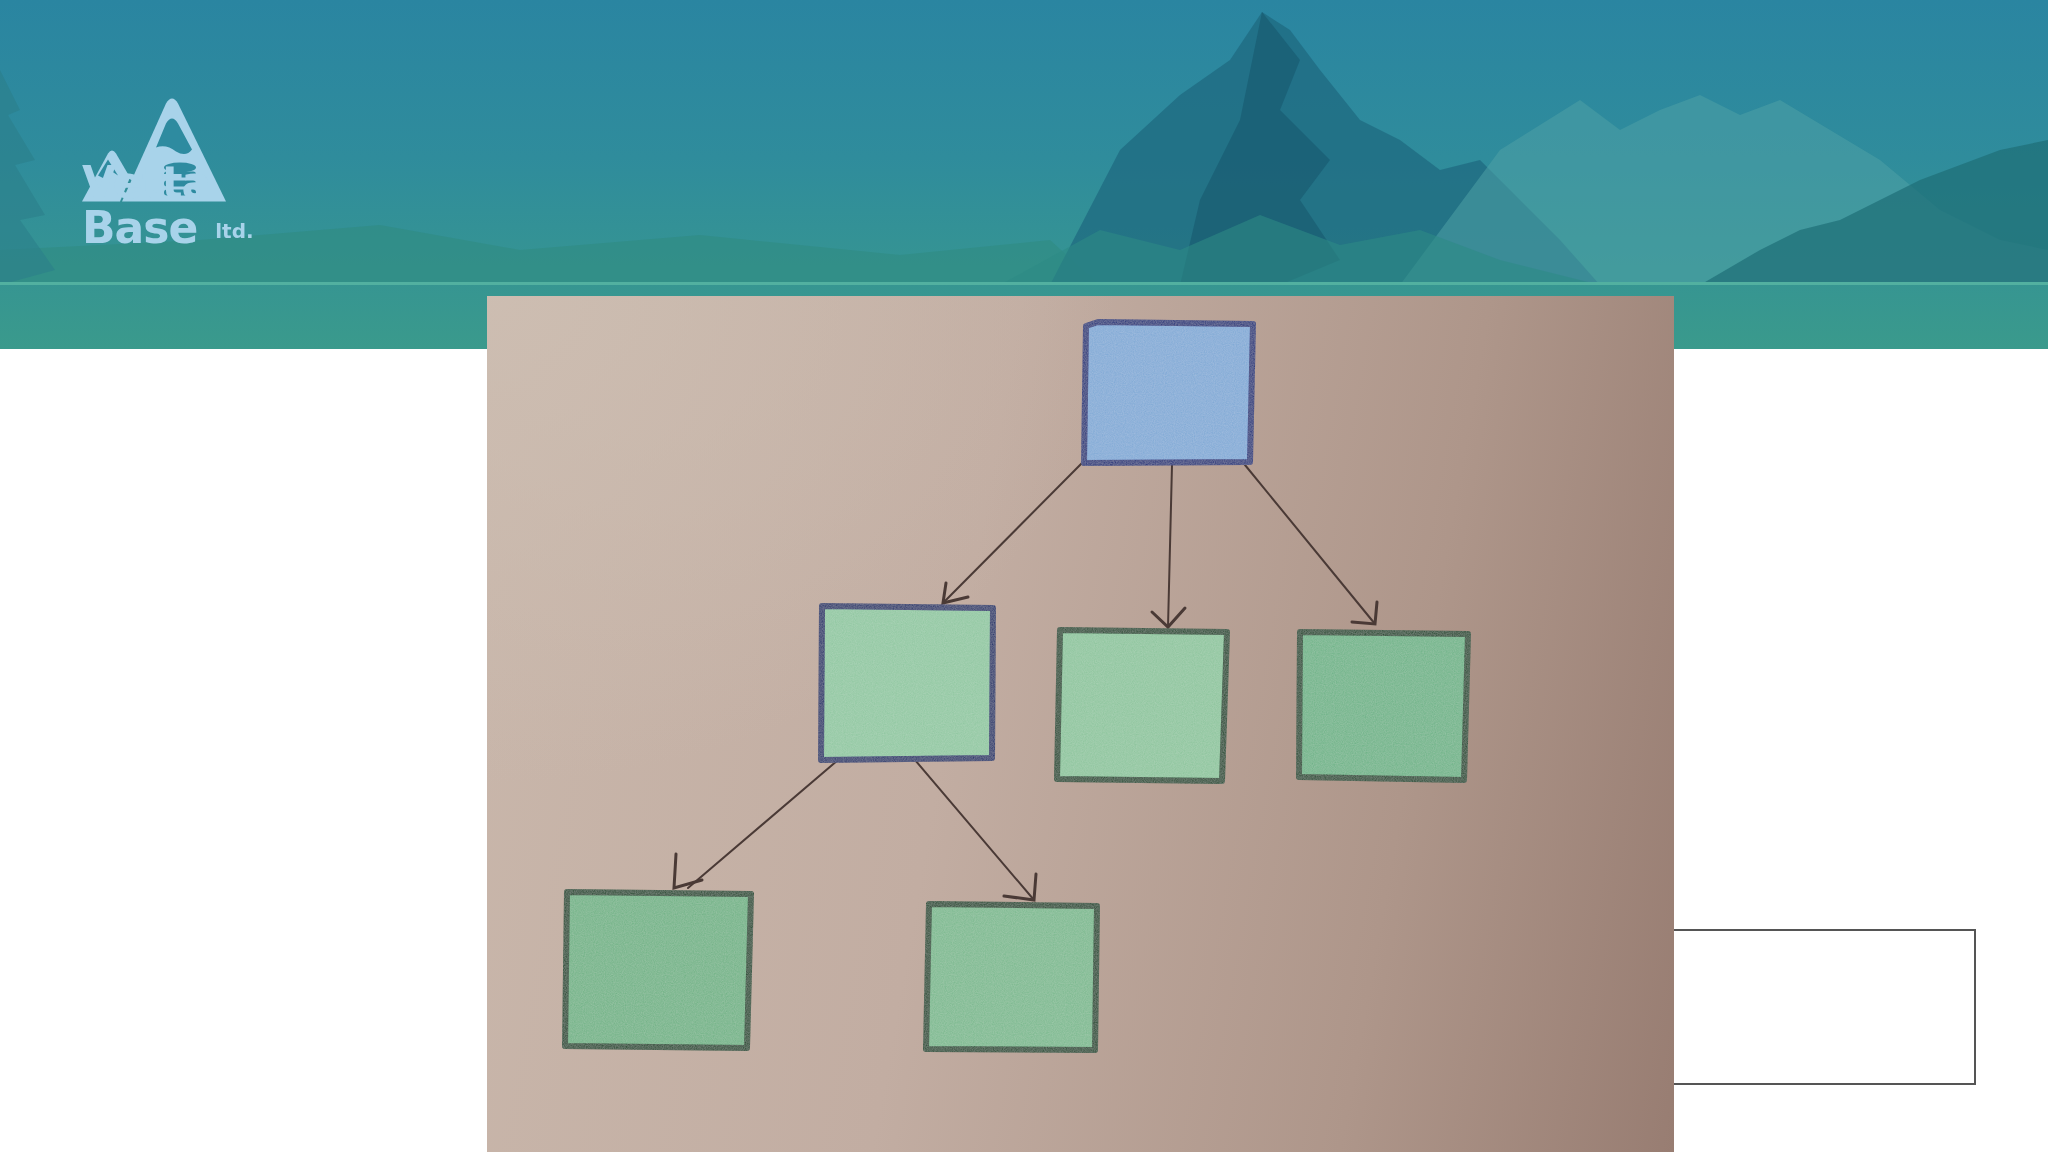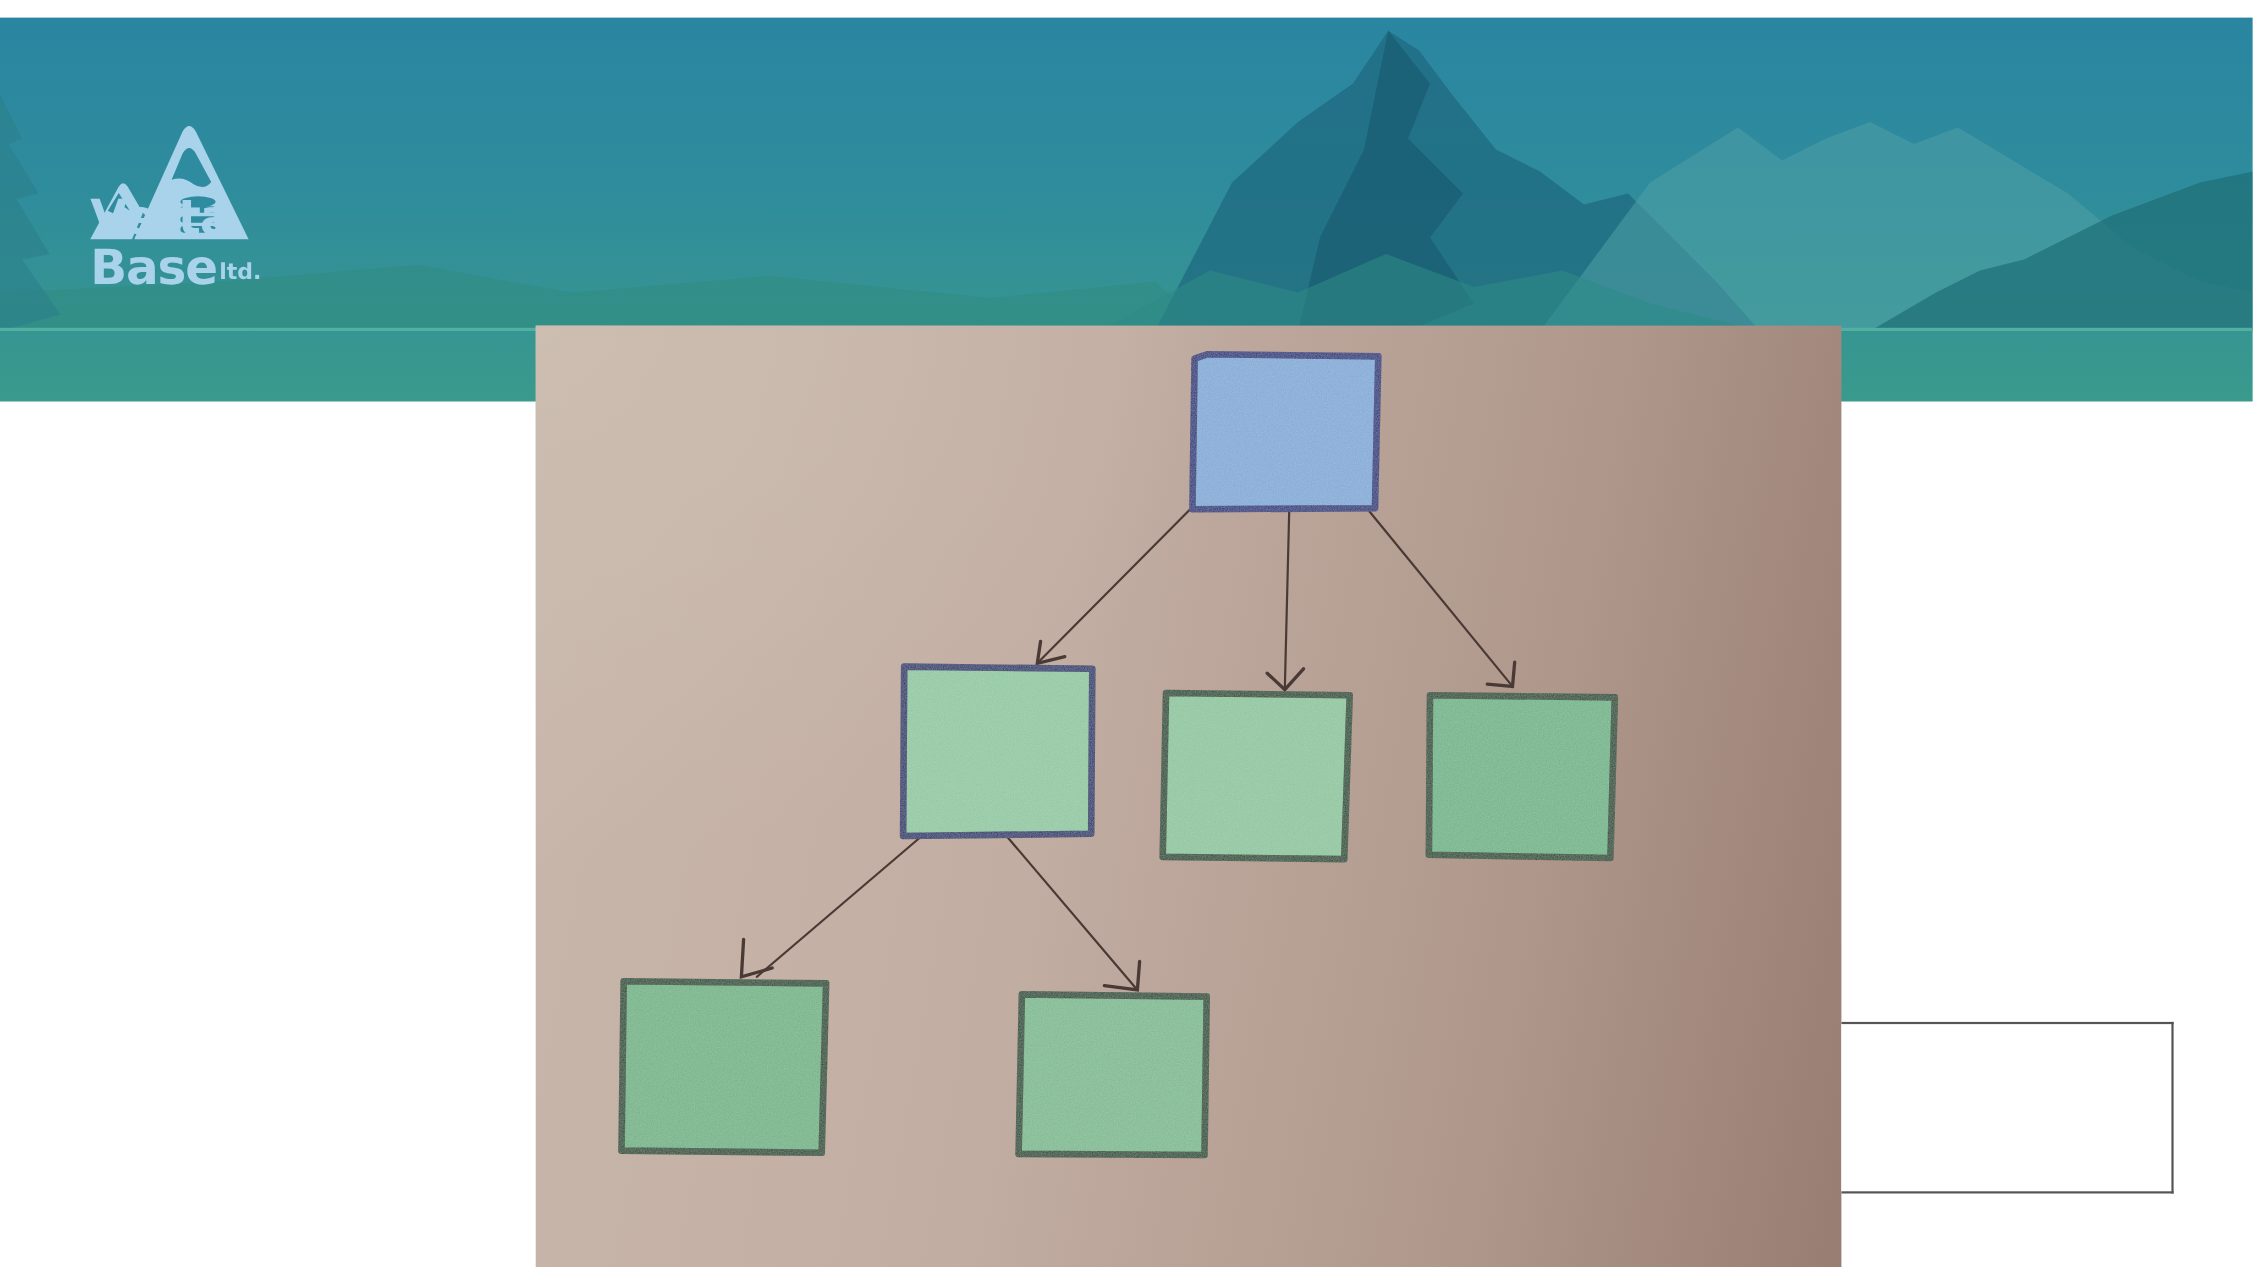--- a/index.html
+++ b/index.html
@@ -3,32 +3,32 @@
 <meta charset="utf-8">
 <style>
   html, body { margin: 0; padding: 0; }
   body {
     width: 2048px; height: 1152px; overflow: hidden;
     background: #ffffff;
     position: relative;
     font-family: "Liberation Sans", sans-serif;
   }
   .header {
-    position: absolute; left: 0; top: 16px; width: 2048px; height: 349px;
+    position: absolute; left: 0; top: 0; width: 2048px; height: 349px;
     background: linear-gradient(180deg, #2a85a1 0%, #2f8c9c 45%, #3a9a8c 100%);
     overflow: hidden;
   }
   .header-mountains { position: absolute; left: 0; top: 0; width: 2048px; height: 285px; }
   .logo { position: absolute; left: 78px; top: 44px; width: 200px; height: 215px; }
   .logo-text {
     position: absolute; left: 82px; top: 160px;
     color: #a8d3ea; font-family: "DejaVu Sans", sans-serif; font-weight: bold;
     font-size: 44px; line-height: 45px; letter-spacing: -1px;
   }
-  .logo-text .ltd { font-size: 20px; vertical-align: top; position: relative; top: 4px; letter-spacing: 0; margin-left: 2px; }
+  .logo-text .ltd { font-size: 20px; vertical-align: top; position: relative; top: 4px; letter-spacing: 0; margin-left: 18px; }
   .title {
     position: absolute; left: 360px; top: 118px;
     color: #ffffff; font-weight: bold; font-size: 72px; line-height: 90px;
     letter-spacing: 0.5px;
   }
   .photo {
     position: absolute; left: 487px; top: 296px; width: 1187px; height: 856px;
     background:
       radial-gradient(ellipse 900px 700px at 0% 0%, rgba(205,190,178,0.9) 0%, rgba(205,190,178,0) 70%),
       linear-gradient(100deg, #c9b7ab 0%, #c2ada2 40%, #ae968a 75%, #987d72 100%);

